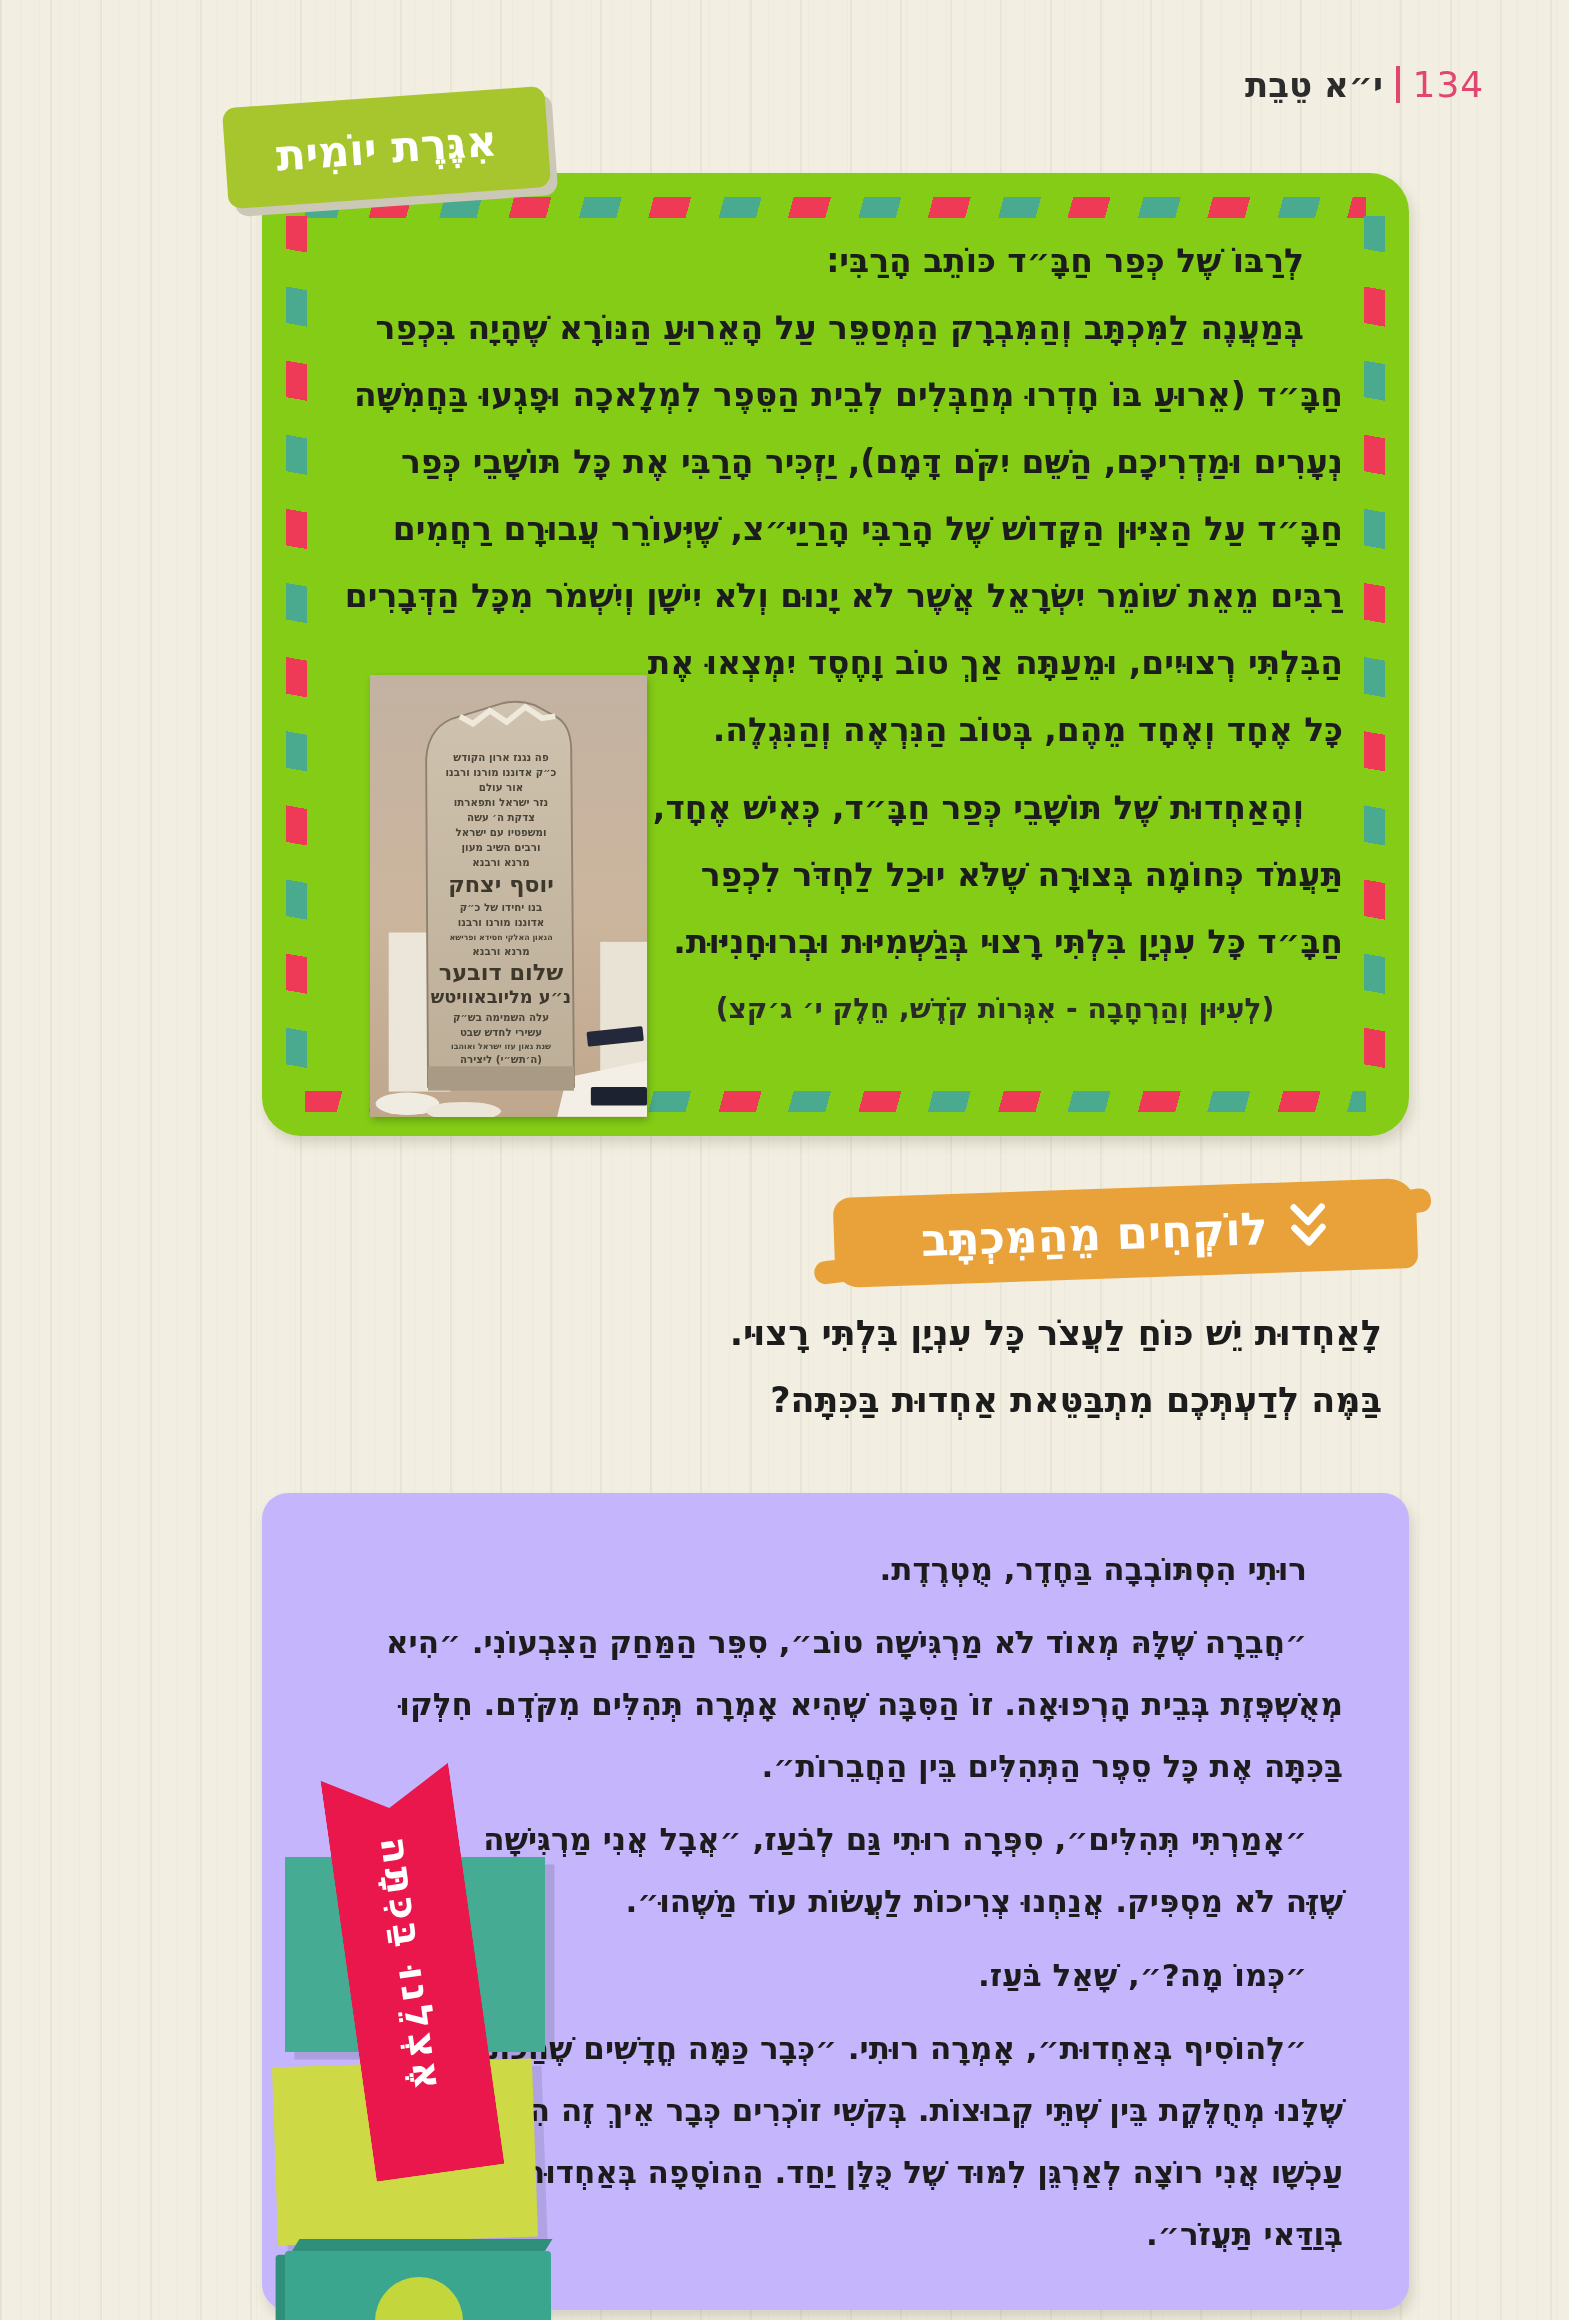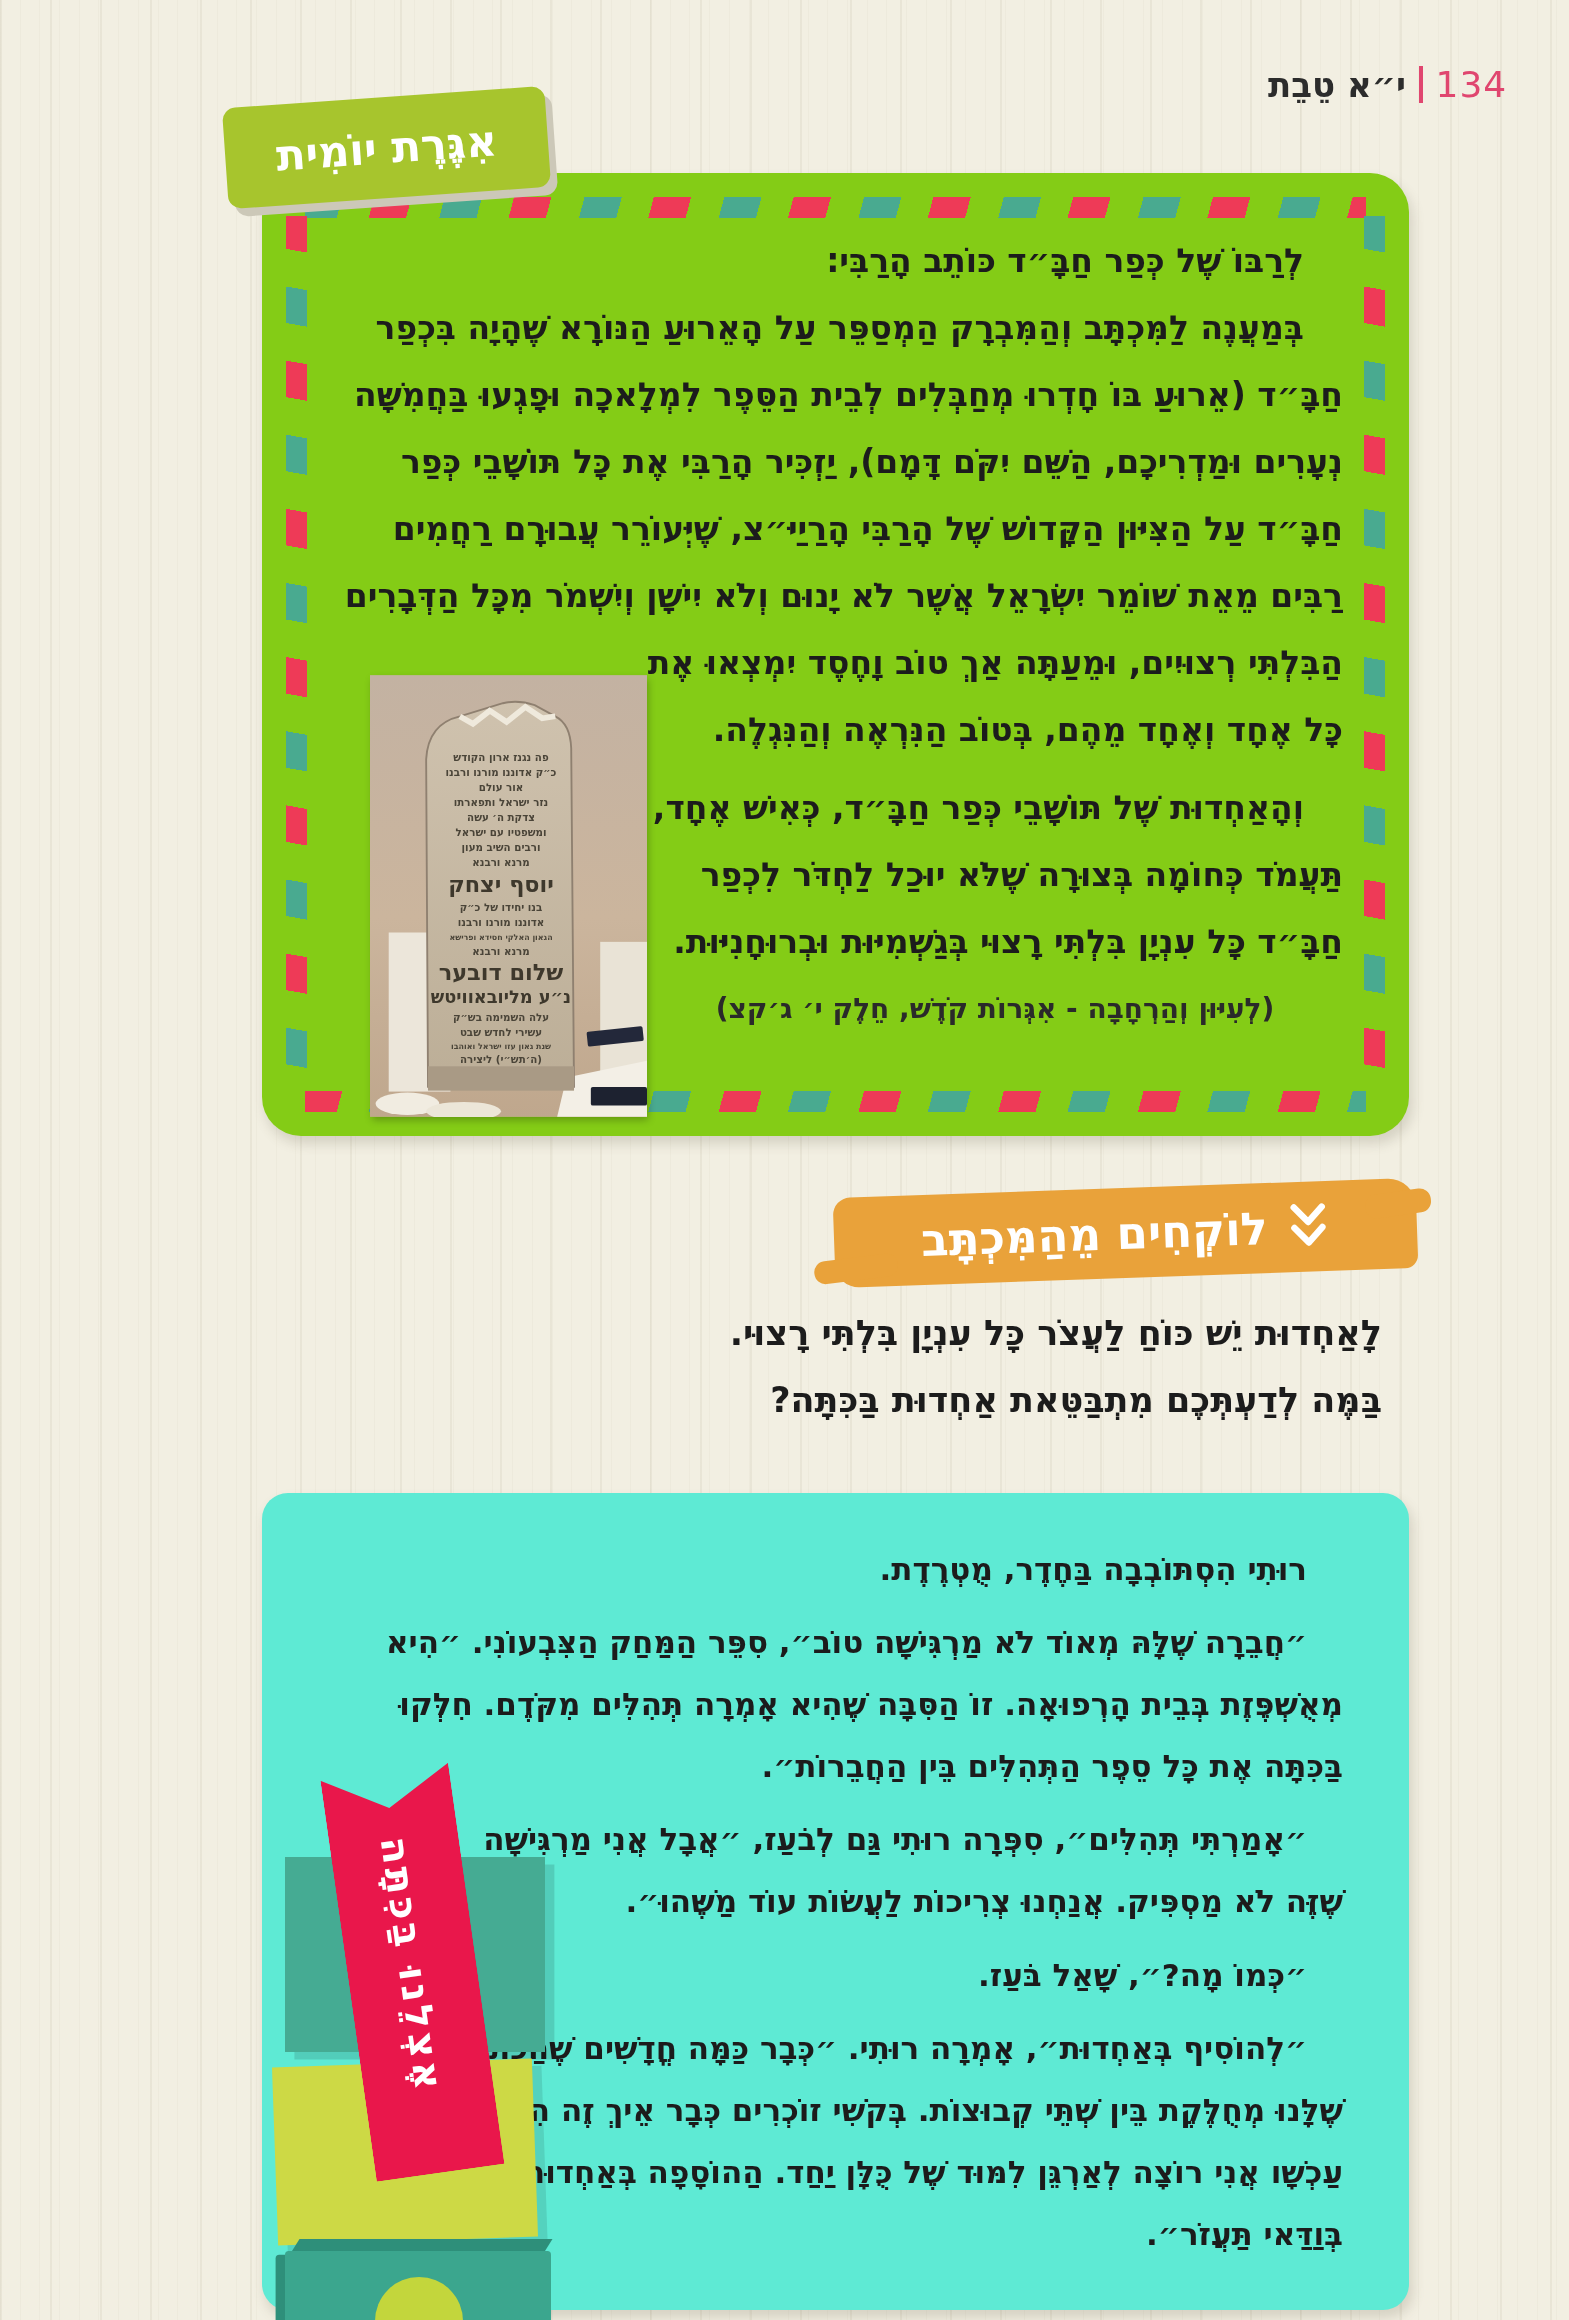--- a/index.html
+++ b/index.html
@@ -7,21 +7,21 @@
     width:1569px;height:2321px;position:relative;overflow:hidden;
     background-color:#f2efe2;
     background-image:
       repeating-linear-gradient(90deg, rgba(150,140,110,0.10) 0 1.9px, transparent 1.9px 50px),
       repeating-linear-gradient(90deg, rgba(150,140,110,0.05) 0 0.9px, transparent 0.9px 19.7px);
     font-family:"DejaVu Sans", sans-serif;
     color:#222;
   }
   
   .page-header{
-    position:absolute;top:64px;right:62px;
+    position:absolute;top:64px;right:85px;
     display:flex;flex-direction:row;align-items:center;gap:13px;direction:ltr;
   }
   .page-date{font-size:34px;font-weight:bold;color:#2c2c2c;}
   .page-divider{width:3.7px;height:37px;background:#e0466f;}
   .page-number{font-size:36px;color:#e0466f;font-weight:normal;letter-spacing:0.9px;}
   
   .daily-tag{
     position:absolute;left:225px;top:97px;width:323px;height:101px;
     background:#a7c52d;border-radius:13px;transform:rotate(-4deg);
     box-shadow:6.6px 8.4px 0 #ccc8b8;
@@ -64,21 +64,21 @@
   .takeaway-banner::before{content:"";position:absolute;right:-15px;top:13px;width:66px;height:24px;background:#e9a23a;border-radius:11.2px;transform:rotate(-6deg);}
   .takeaway-banner::after{content:"";position:absolute;left:-20.6px;bottom:7.5px;width:84px;height:22.5px;background:#e9a23a;border-radius:11.2px;transform:rotate(-5deg);}
   .takeaway-banner .label{color:#fff;font-size:45px;font-weight:bold;}
   .takeaway-lines{
     position:absolute;right:187px;top:1300px;width:843px;
     text-align:right;font-size:35px;font-weight:bold;line-height:67px;color:#1c1c1c;z-index:2;
   }
   
   .story-box{
     position:absolute;left:262px;top:1493px;width:1147px;min-height:776px;
-    background:#5eead4;border-radius:26px;
+    background:#c4b5fd;border-radius:26px;
     box-shadow:3.7px 7.5px 11.2px rgba(90,85,60,0.18);z-index:1;
   }
   .story-content{
     padding:45px 66px 34px 66px;
     font-size:31px;line-height:62px;font-weight:bold;color:#1c1c1c;text-align:right;
   }
   .story-p{margin:0 0 11.2px 0;text-indent:36px;}
   .story-indent{margin-left:117px;}
   
   .ribbon-group{position:absolute;left:264px;top:1771px;width:309px;height:513px;z-index:5;}

